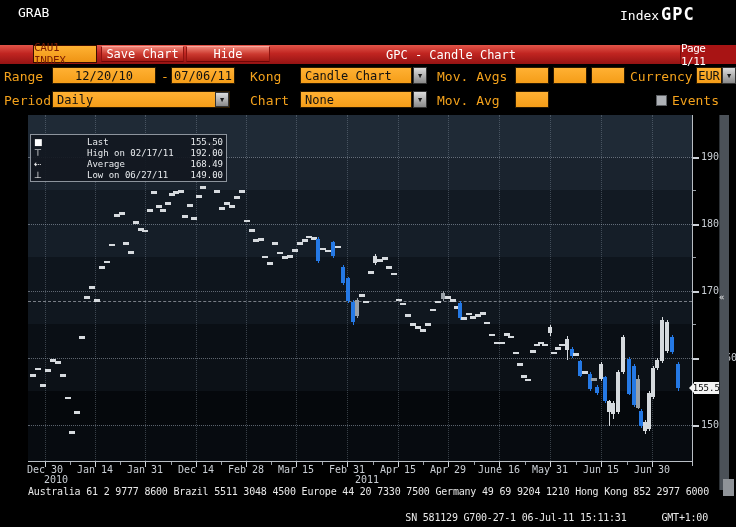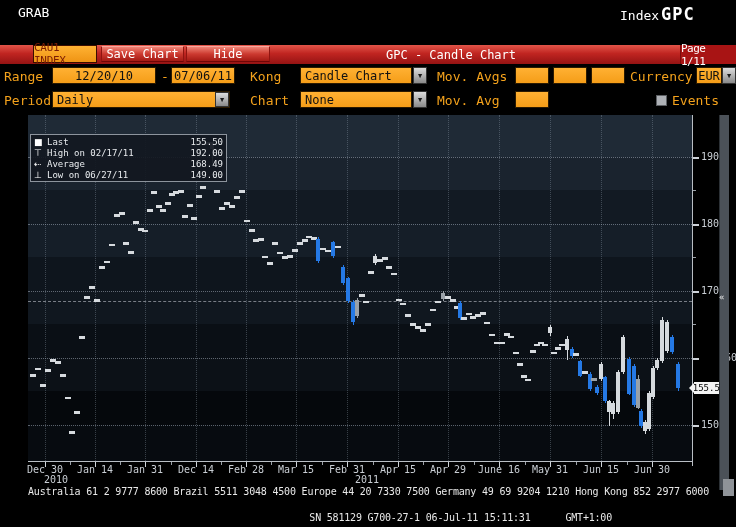--- a/index.html
+++ b/index.html
@@ -32,31 +32,31 @@
   .dd-btn{width:14px;height:17px;background:linear-gradient(180deg,#dcdcdc,#8a8a8a);
           border:1px solid #333;color:#1a1a1a;font-size:7px;display:flex;align-items:center;justify-content:center;box-sizing:border-box;}
   .checkbox{width:11px;height:11px;background:#aeb1b6;border:1px solid #5c5f63;box-sizing:border-box;}
   
   .axis-label{font-size:10px;color:#c9ced4;}
   .xlabel{font-size:10px;color:#c9ced4;transform:translateX(-50%);white-space:nowrap;}
   .legend{left:30px;top:134px;width:197px;height:48px;background:rgba(18,24,33,0.92);
           border:1px solid #8d949d;box-sizing:border-box;padding:1px 3px;}
   .legend-row{display:flex;align-items:center;height:11px;font-size:9px;color:#e8ebee;}
   .legend-icon{width:13px;font-size:9px;color:#fff;font-family:"DejaVu Sans",sans-serif;}
-  .legend-label{flex:1;}
+  .legend-label{flex:1;margin-left:40px;}
   .legend-value{text-align:right;}
   .pricebox{left:694px;top:382px;width:30px;height:12px;background:#f4f4f4;color:#000;
             font-size:9px;display:flex;align-items:center;justify-content:center;}
   .pricebox:before{content:"";position:absolute;left:-5px;top:1px;border-top:5px solid transparent;
             border-bottom:5px solid transparent;border-right:5px solid #f4f4f4;}
   .scrollbar{left:719px;top:115px;width:10px;height:375px;background:#4b5158;border-left:1px solid #2c3136;box-sizing:border-box;}
   .scroll-glyph{left:719px;top:292px;font-size:9px;color:#f0f0f0;}
   .corner-block{left:723px;top:479px;width:11px;height:17px;background:#8f9398;}
   .footer-line{left:28px;font-size:10px;letter-spacing:-0.2px;color:#e9e9e9;white-space:pre;}
-  .footer-line.right{left:0;width:612px;text-align:right;}
+  .footer-line.right{left:0;width:708px;text-align:right;}
 </style>
 </head>
 <body>
 
 <div id="screen">
 
   <div class="abs grab">GRAB</div>
   <div class="abs idx-label">Index</div>
   <div class="abs idx-ticker">GPC</div>
 

